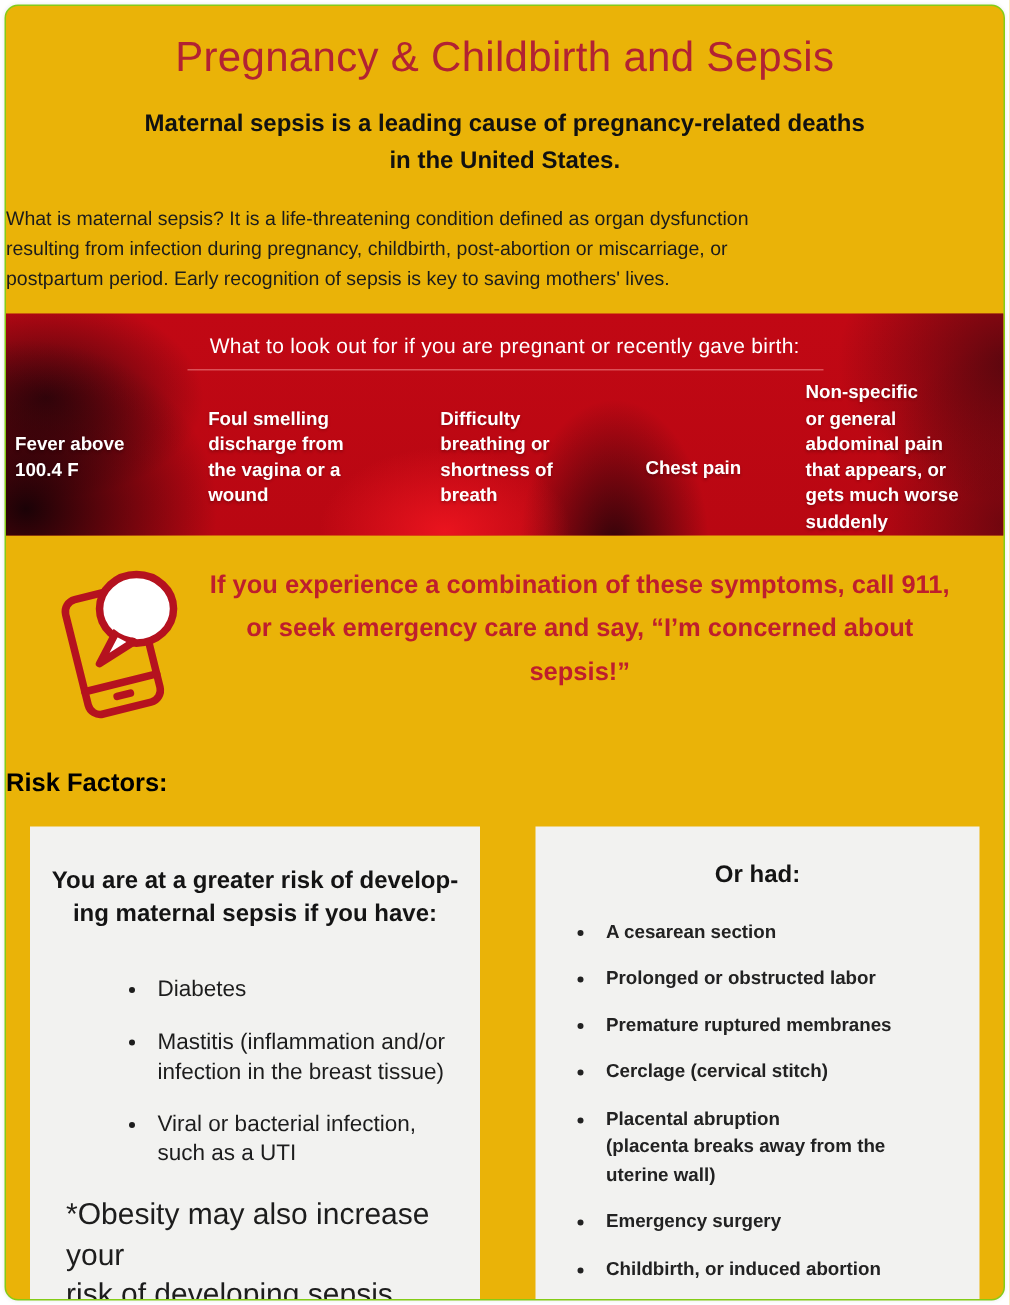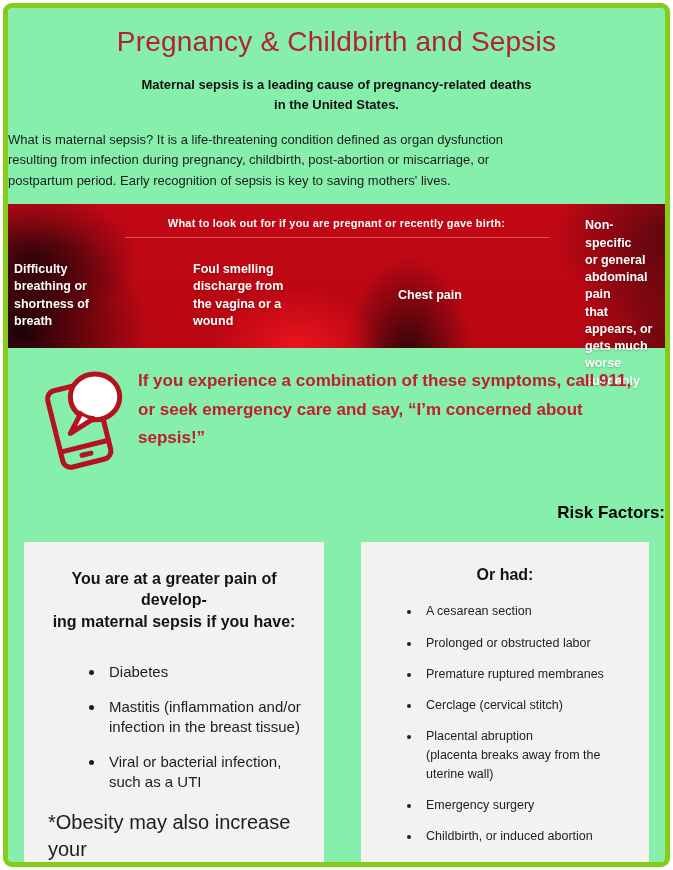--- a/index.html
+++ b/index.html
@@ -1,53 +1,53 @@
 <!DOCTYPE html>
 <html><head>
 <meta charset="utf-8">
 <style>
   * { margin:0; padding:0; box-sizing:border-box; }
   html,body { background:#fff; width:673px; height:870px; font-family:"Liberation Sans", sans-serif; }
   .card {
-    width:667px; height:864px; margin:3px auto; background:#86efac;
-    border:5px solid #84cc16; border-radius:9px; overflow:hidden;
+    width:667px; height:864px; margin:3px auto; background:#eab308;
+    border:1px solid #84cc16; border-radius:9px; overflow:hidden;
     box-shadow:0 0 3px rgba(0,0,0,.08);
     display:flex; flex-direction:column;
   }
   .pre { white-space:pre-line; }
 
   
   .title {
     margin-top:18px; text-align:center;
     font-size:28px; font-weight:400; color:#b22233; letter-spacing:.2px;
   }
   .lead {
     margin-top:17px; text-align:center;
-    font-size:13px; font-weight:700; color:#111; line-height:1.55;
+    font-size:16px; font-weight:700; color:#111; line-height:1.55;
   }
   .intro {
     margin-top:15px; text-align:left;
     font-size:13px; color:#1c1c1c; line-height:1.55;
   }
 
   
   .banner {
     margin-top:13px; height:160px; position:relative; color:#fff;
     background-image:
       radial-gradient(ellipse 120px 80px at 44% 98%, rgba(242,22,32,.85), rgba(242,22,32,0) 70%),
       radial-gradient(ellipse 90px 140px at 61% 105%, rgba(25,3,8,.85), rgba(25,3,8,0) 70%),
       radial-gradient(ellipse 170px 150px at 2% 88%, rgba(18,2,6,.95), rgba(18,2,6,0) 75%),
       radial-gradient(ellipse 140px 90px at 4% 38%, rgba(40,4,10,.85), rgba(40,4,10,0) 75%),
       radial-gradient(ellipse 150px 120px at 101% 22%, rgba(58,6,12,.75), rgba(58,6,12,0) 78%),
       radial-gradient(ellipse 120px 160px at 100% 95%, rgba(64,6,12,.6), rgba(64,6,12,0) 75%),
       linear-gradient(#c10814, #b90712);
   }
   .banner-heading {
     padding-top:13px; text-align:center;
-    font-size:11px; font-weight:700; letter-spacing:.2px;
+    font-size:14px; font-weight:400; letter-spacing:.2px;
   }
   .banner-line {
     width:424px; margin:8px auto 0;
     border-top:1px solid rgba(255,170,170,.45);
   }
   .symptoms {
     display:flex; justify-content:space-between; align-items:center;
     padding:0 6px; height:104px; margin-top:6px; list-style:none;
   }
   .symptoms li {
@@ -58,67 +58,69 @@
   .symptoms li:nth-child(2){ width:122px; }
   .symptoms li:nth-child(3){ width:104px; }
   .symptoms li:nth-child(4){ width:74px;margin-top:16px; }
   .symptoms li:nth-child(5){ width:126px; }
   .symptoms li:nth-child(6){ width:126px; }
 
   
   .cta-row { position:relative; margin-top:14px; min-height:118px; }
   .cta-icon { position:absolute; left:24px; top:0; width:95px; height:110px; }
   .cta-text {
-    margin:5px 30px 0 130px; 
+    margin:5px 30px 0 130px; text-align:center;
     font-size:17px; font-weight:700; color:#be1e2d; line-height:1.7;
   }
   .uti-note {
     margin:13px 30px 0 110px; text-align:center;
     font-size:13px; font-weight:700; color:#111; line-height:1.55;
   }
 
   
-  .risk-heading { margin-top:23px; text-align:right; font-size:17px; font-weight:700; color:#000; }
+  .risk-heading { margin-top:23px; text-align:left; font-size:17px; font-weight:700; color:#000; }
   .risk-cols { display:flex; margin-top:19px; padding:0 16px; gap:37px; }
   .risk-box { background:#f2f2f0; min-height:255px; }
   .have-box { width:300px; padding:26px 14px 20px; }
   .had-box  { flex:1; padding:22px 20px 20px; }
   .box-heading { text-align:center; font-size:16px; font-weight:700; color:#141414; line-height:1.35; }
   .have-box ul { margin:30px 0 0 30px; }
   .have-box li { font-size:15px; color:#1d1d1d; line-height:1.32; margin-bottom:15px; padding-left:4px;margin-left:37px; }
   .have-note { margin:18px 0 0 10px; font-size:20px; color:#1d1d1d; line-height:1.32; }
   .had-box ul { margin:17px 0 0 22px; }
-  .had-box li { font-size:12.5px; font-weight:400; color:#222; line-height:1.5; margin-bottom:12.5px; padding-left:5px;margin-left:18px; }
+  .had-box li { font-size:12.5px; font-weight:700; color:#222; line-height:1.5; margin-bottom:12.5px; padding-left:5px; }
 </style>
 </head>
 <body>
 
 <div class="card">
 
   <h1 class="title">Pregnancy &amp; Childbirth and Sepsis</h1>
 
   <p class="lead pre">Maternal sepsis is a leading cause of pregnancy-related deaths
 in the United States.</p>
 
   <p class="intro pre">What is maternal sepsis? It is a life-threatening condition defined as organ dysfunction
 resulting from infection during pregnancy, childbirth, post-abortion or miscarriage, or
 postpartum period. Early recognition of sepsis is key to saving mothers' lives.</p>
 
   <div class="banner">
     <div class="banner-heading">What to look out for if you are pregnant or recently gave birth:</div>
     <div class="banner-line"></div>
     <ul class="symptoms">
+        <li class="pre">Fever above
+100.4 F</li>
+        <li class="pre">Foul smelling
+discharge from
+the vagina or a
+wound</li>
         <li class="pre">Difficulty
 breathing or
 shortness of
 breath</li>
-        <li class="pre">Foul smelling
-discharge from
-the vagina or a
-wound</li>
         <li class="pre">Chest pain</li>
         <li class="pre">Non-specific
 or general
 abdominal pain
 that appears, or
 gets much worse
 suddenly</li>
       </ul>
   </div>
 
@@ -134,21 +136,21 @@
       <ellipse cx="69" cy="36" rx="23" ry="21" fill="#ffffff"></ellipse>
     </svg>
     <p class="cta-text pre">If you experience a combination of these symptoms, call 911,
 or seek emergency care and say, “I’m concerned about sepsis!”</p>
   </div>
 
   <h2 class="risk-heading">Risk Factors:</h2>
 
   <div class="risk-cols">
     <div class="risk-box have-box">
-      <div class="box-heading pre">You are at a greater pain of develop-
+      <div class="box-heading pre">You are at a greater risk of develop-
 ing maternal sepsis if you have:</div>
       <ul>
           <li class="pre">Diabetes</li>
           <li class="pre">Mastitis (inflammation and/or
 infection in the breast tissue)</li>
           <li class="pre">Viral or bacterial infection,
 such as a UTI</li>
         </ul>
       <p class="have-note pre">*Obesity may also increase your
 risk of developing sepsis.</p>

